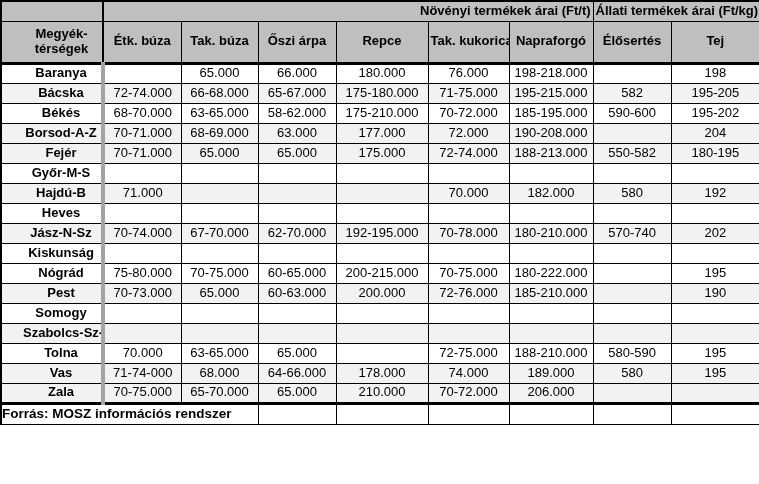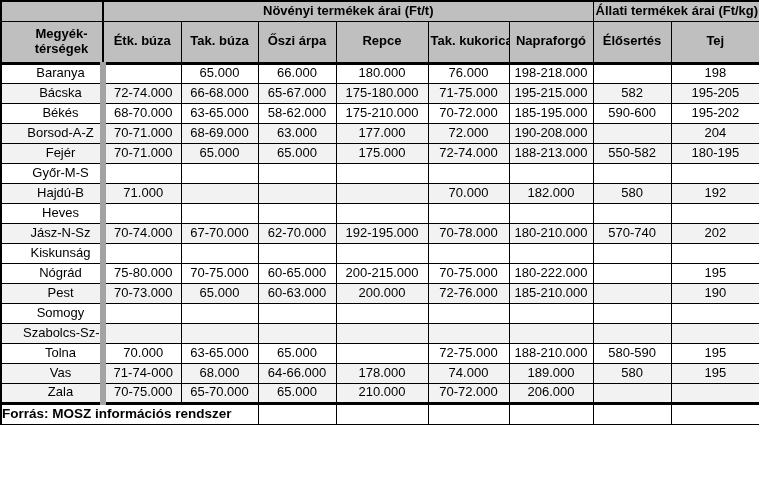--- a/index.html
+++ b/index.html
@@ -18,34 +18,34 @@
     vertical-align: middle;
     white-space: nowrap;
     overflow: hidden;
     font-size: 13px;
     line-height: 1.1;
   }
 
   
   thead th { background: #bfbfbf; font-weight: bold; }
   thead tr.section-row { height: 20px; }
-  thead tr.section-row th { border-top: 2px solid #000; }
+  thead tr.section-row th { border-top: 2px solid #000; text-align: right; }
   thead tr.cols-row { height: 42px; }
   thead tr.cols-row th { border-bottom: 3px solid #000; }
   th.corner, th.rowhead { border-right: 2px solid #000; }
   th.rowhead { white-space: pre-line; }
 
   
   tr > th:first-child, tr > td:first-child { border-left: 2px solid #000; padding-left: 21px; }
   tr > th:last-child, tr > td:last-child { border-right: 2px solid #000; }
 
   
   tbody tr { height: 20px; background: #ffffff; }
   tbody tr.stripe { background: #f2f2f2; }
-  tbody td.rowname { font-weight: normal; border-right: 6px solid #a3a3a3; }
+  tbody td.rowname { font-weight: bold; border-right: 4px solid #a3a3a3; }
   tbody tr:last-child td { border-bottom: 3px solid #000; }
 
   
   tfoot tr { height: 21px; background: #ffffff; }
   tfoot td { border-bottom: 1px solid #a6a6a6; }
   tfoot td.source {
     text-align: left;
     font-weight: bold;
     font-size: 13.5px;
     padding-left: 0;

